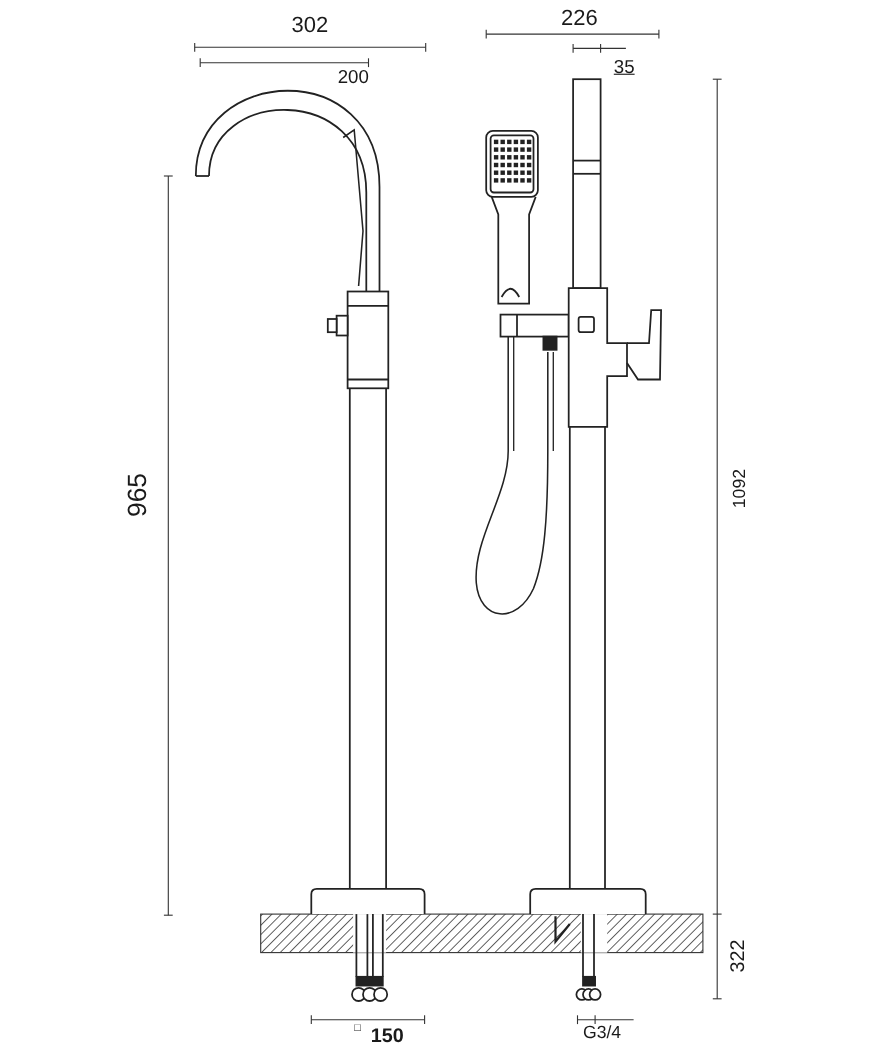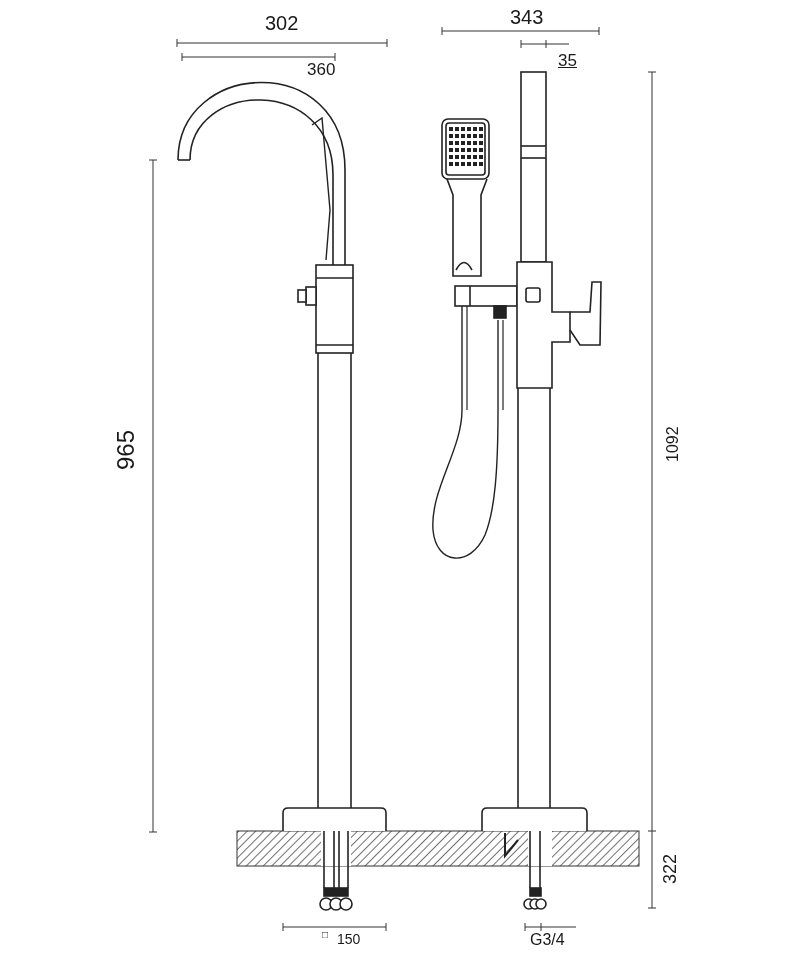--- a/index.html
+++ b/index.html
@@ -163,21 +163,21 @@
     <rect x="449" y="162" width="4" height="4"></rect>
       <rect x="455" y="162" width="4" height="4"></rect>
       <rect x="461" y="162" width="4" height="4"></rect>
       <rect x="467" y="162" width="4" height="4"></rect>
       <rect x="473" y="162" width="4" height="4"></rect>
       <rect x="479" y="162" width="4" height="4"></rect>
   </g>
 </svg>
 
 <div class="lbl" style="left:265px;top:12px;font-size:20px;">302</div>
-<div class="lbl" style="left:307px;top:60px;font-size:17px;">360</div>
-<div class="lbl" style="left:510px;top:6px;font-size:20px;">343</div>
+<div class="lbl" style="left:307px;top:60px;font-size:17px;">200</div>
+<div class="lbl" style="left:510px;top:6px;font-size:20px;">226</div>
 <div class="lbl" style="left:558px;top:51px;font-size:17px;text-decoration:underline;">35</div>
 <div class="lbl" style="left:112px;top:470px;font-size:24px;transform:rotate(-90deg);transform-origin:left top;">965</div>
 <div class="lbl" style="left:664px;top:462px;font-size:16px;transform:rotate(-90deg);transform-origin:left top;">1092</div>
 <div class="lbl" style="left:660px;top:884px;font-size:18px;transform:rotate(-90deg);transform-origin:left top;">322</div>
 <div class="lbl" style="left:322px;top:929px;font-size:10px;">□</div>
-<div class="lbl" style="left:337px;top:931px;font-size:14px;">150</div>
+<div class="lbl" style="left:337px;top:931px;font-size:18px;font-weight:bold;">150</div>
 <div class="lbl" style="left:530px;top:931px;font-size:16px;text-align:center;">G3/4</div>
 
 </body></html>

